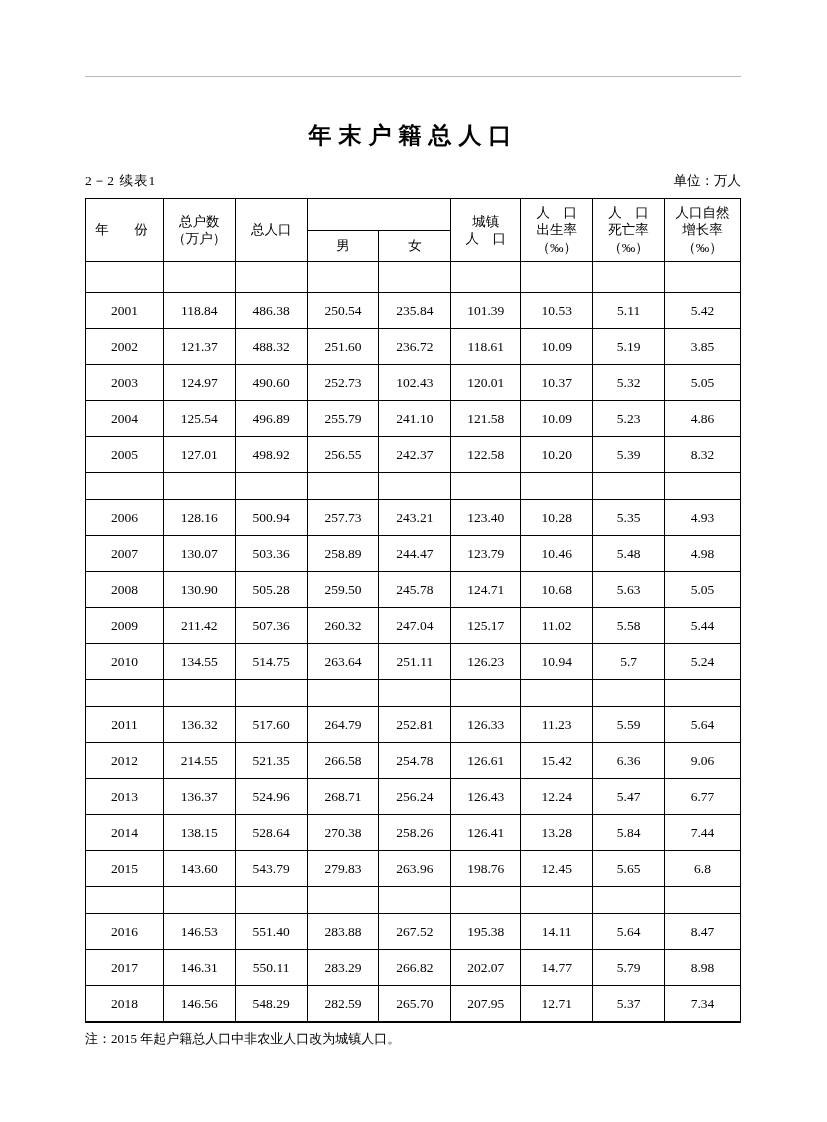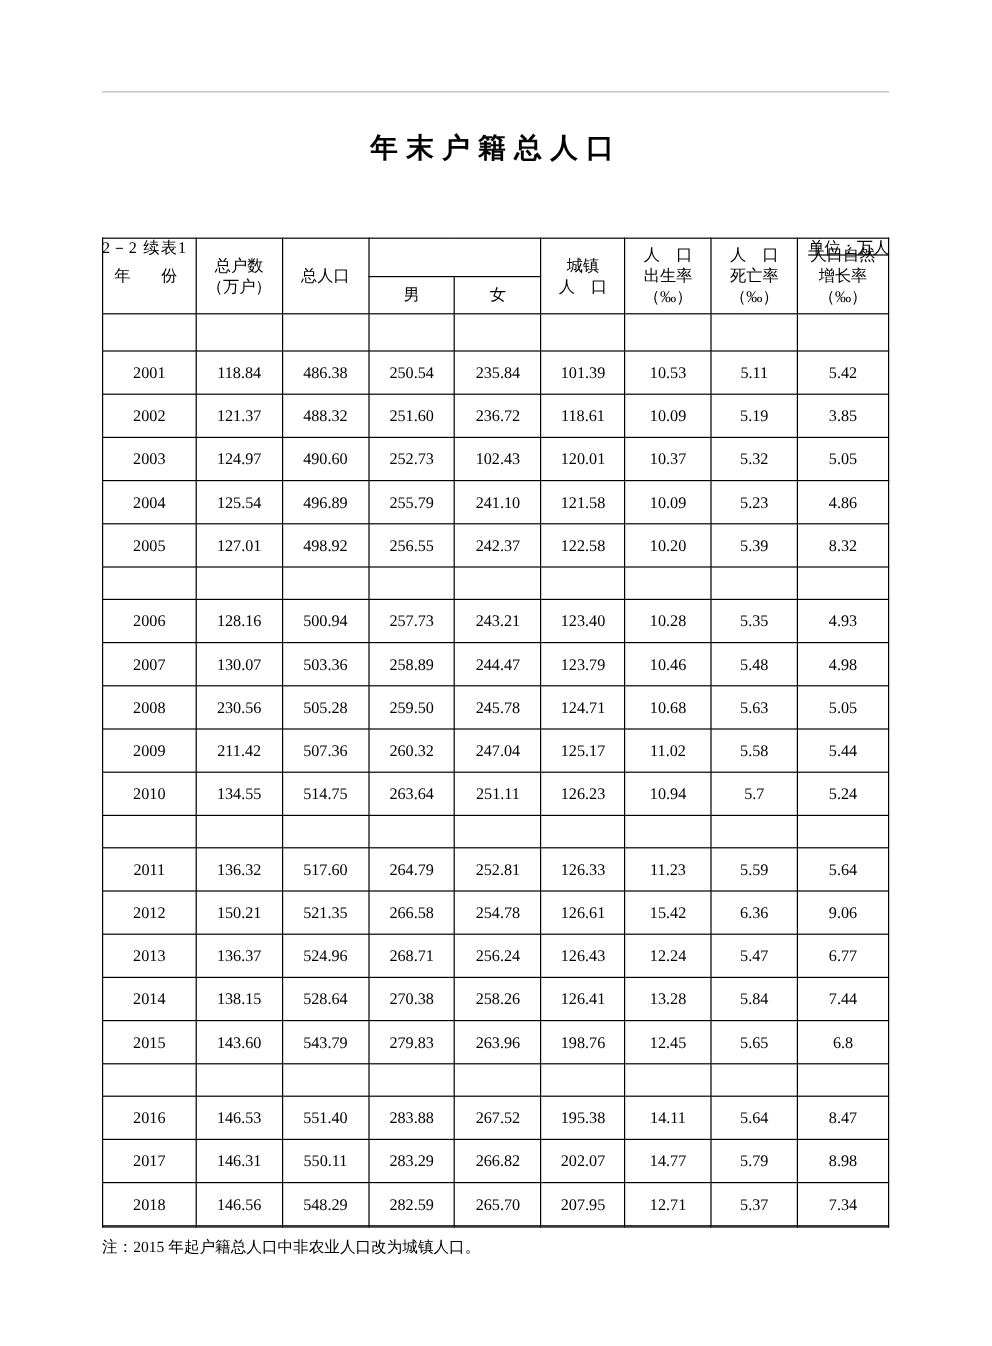--- a/index.html
+++ b/index.html
@@ -26,43 +26,41 @@
     position: absolute;
     left: 85px;
     top: 76px;
     width: 656px;
     height: 1px;
     background: #b8b8b8;
   }
   .doc-title {
     position: absolute;
     left: 0;
-    top: 108px;
+    top: 120px;
     width: 827px;
     text-align: center;
     font-size: 23px;
     letter-spacing: 7px;
     font-weight: bold;
     font-family: "DejaVu Serif", "Liberation Serif", serif;
   }
   .meta-row {
     position: absolute;
     left: 85px;
     top: 172px;
     width: 656px;
     font-size: 13.5px;
-    margin-top: 26px;
   }
   .meta-left {
     float: left;
     letter-spacing: 1px;
   }
   .meta-right {
     float: right;
-    text-decoration: underline;
   }
   table.data {
     position: absolute;
     left: 85px;
     top: 198px;
     width: 656px;
     border-collapse: collapse;
     font-size: 13.5px;
   }
   table.data td, table.data th {
@@ -85,20 +83,21 @@
   .hdr-sub {
     height: 30px;
     vertical-align: middle;
   }
   .hdr-top-split {
     height: 30px;
     vertical-align: middle;
   }
   .sp2 {
     letter-spacing: 6px;
+    font-family: Liberation Mono, monospace;
   }
   .hdr-line { display: block; }
   .gap-row td {
     height: 26px;
     border-left: 1px solid #000;
     border-right: 1px solid #000;
     border-top: none;
     border-bottom: none;
   }
   .data-row td {
@@ -307,21 +306,21 @@
         <td>503.36</td>
         <td>258.89</td>
         <td>244.47</td>
         <td>123.79</td>
         <td>10.46</td>
         <td>5.48</td>
         <td>4.98</td>
       </tr>
       <tr class="data-row">
         <td>2008</td>
-        <td>230.56</td>
+        <td>130.90</td>
         <td>505.28</td>
         <td>259.50</td>
         <td>245.78</td>
         <td>124.71</td>
         <td>10.68</td>
         <td>5.63</td>
         <td>5.05</td>
       </tr>
       <tr class="data-row">
         <td>2009</td>
@@ -364,21 +363,21 @@
         <td>517.60</td>
         <td>264.79</td>
         <td>252.81</td>
         <td>126.33</td>
         <td>11.23</td>
         <td>5.59</td>
         <td>5.64</td>
       </tr>
       <tr class="data-row">
         <td>2012</td>
-        <td>150.21</td>
+        <td>214.55</td>
         <td>521.35</td>
         <td>266.58</td>
         <td>254.78</td>
         <td>126.61</td>
         <td>15.42</td>
         <td>6.36</td>
         <td>9.06</td>
       </tr>
       <tr class="data-row">
         <td>2013</td>

